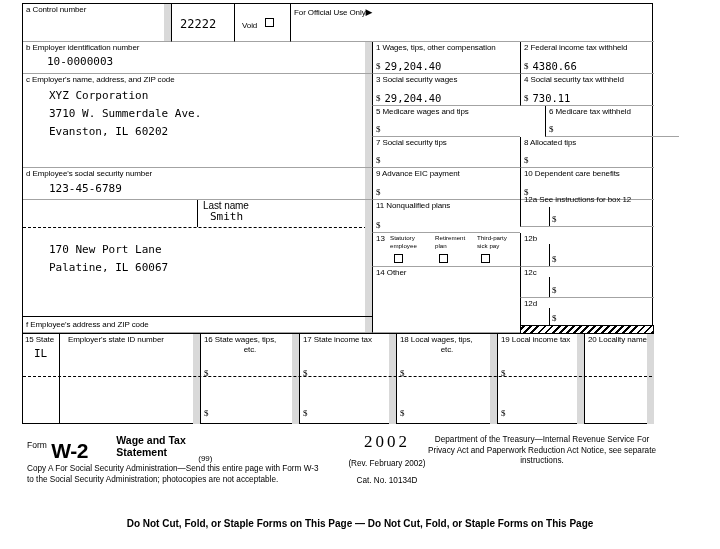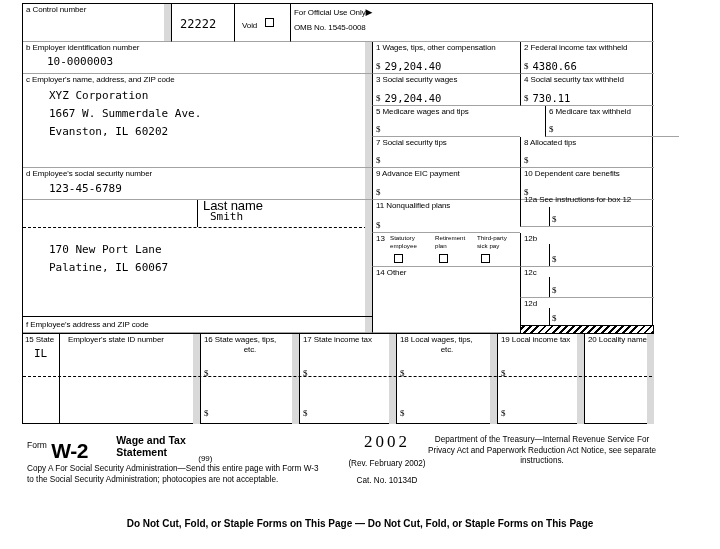--- a/index.html
+++ b/index.html
@@ -222,48 +222,47 @@
 
   <div class="cell bb bl" style="left:211px;top:0;width:56px;height:38px;">
     <div class="caption" style="position:absolute;left:4px;top:16px;">Void</div>
     <span class="cbox" style="position:absolute;left:30px;top:14px;"></span>
   </div>
 
   <div class="cell bb bl" style="left:267px;top:0;width:364px;height:38px;">
     <div class="caption" style="padding-top:4px;">
       <span>For Official Use Only</span><span style="font-size:9px;">▶</span>
     </div>
-    <div class="caption" style="padding-top:6px;">OMB No. 1545-0008</div>
   </div>
 
   <div class="cell bb" style="left:0;top:38px;width:349px;height:32px;">
     <div class="caption">b Employer identification number</div>
     <div class="value" style="position:absolute;left:24px;top:14px;font-size:11px;">10-0000003</div>
     <div class="greybar" style="right:0;top:0;bottom:0;"></div>
   </div>
 
   <div class="cell bb" style="left:0;top:70px;width:349px;height:94px;">
     <div class="caption">c Employer's name, address, and ZIP code</div>
     <div class="value" style="position:absolute;left:26px;top:16px;">XYZ Corporation</div>
-    <div class="value" style="position:absolute;left:26px;top:34px;">1667 W. Summerdale Ave.</div>
+    <div class="value" style="position:absolute;left:26px;top:34px;">3710 W. Summerdale Ave.</div>
     <div class="value" style="position:absolute;left:26px;top:52px;">Evanston, IL 60202</div>
     <div class="greybar" style="right:0;top:0;bottom:0;"></div>
   </div>
 
   <div class="cell bb" style="left:0;top:164px;width:349px;height:32px;">
     <div class="caption">d Employee's social security number</div>
     <div class="value" style="position:absolute;left:26px;top:15px;font-size:11px;">123-45-6789</div>
     <div class="greybar" style="right:0;top:0;bottom:0;"></div>
   </div>
 
   <div class="cell" style="left:0;top:196px;width:349px;height:133px;">
 
 
     <div class="cell bl" style="left:174px;top:0;width:175px;height:27px;">
-      <div class="caption tiny" style="font-size:13px;padding-left:5px;padding-top:2px;">Last name</div>
+      <div class="caption tiny" style="font-size:10px;padding-left:5px;padding-top:2px;">Last name</div>
       <div class="value" style="position:absolute;left:12px;top:11px;">Smith</div>
       <div class="greybar" style="right:0;top:0;bottom:0;"></div>
     </div>
 
     <div class="dashed" style="top:27px;"></div>
 
     <div class="value" style="position:absolute;left:26px;top:44px;">170 New Port Lane</div>
     <div class="value" style="position:absolute;left:26px;top:62px;">Palatine, IL 60067</div>
 
     <div class="greybar" style="right:0;top:27px;bottom:0;"></div>

